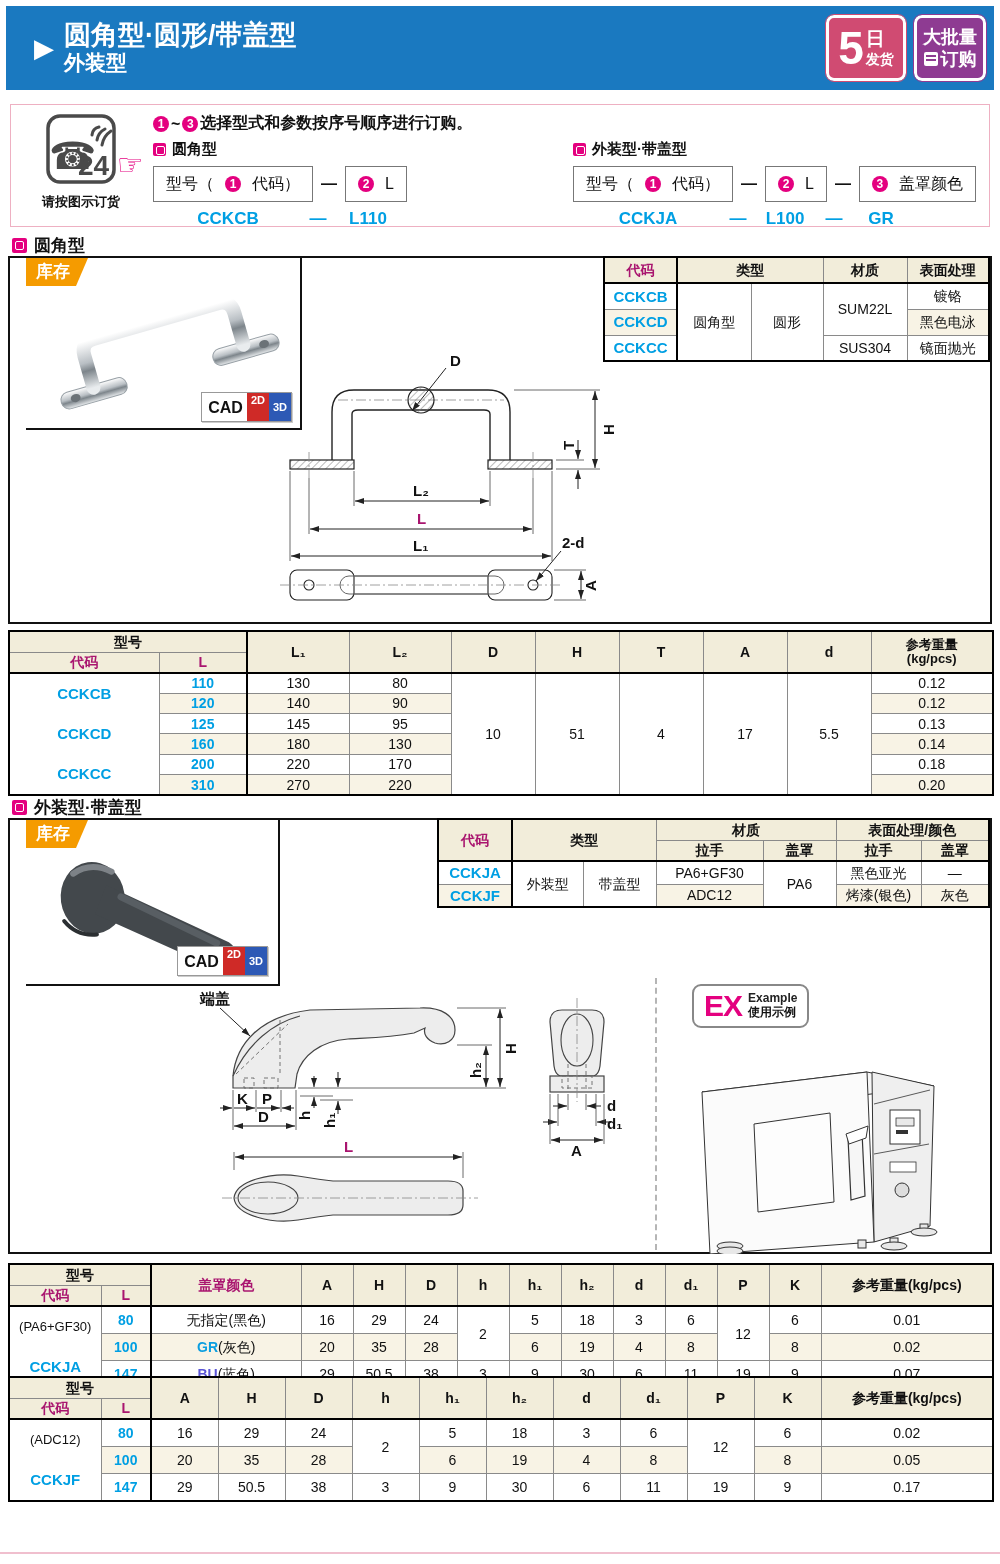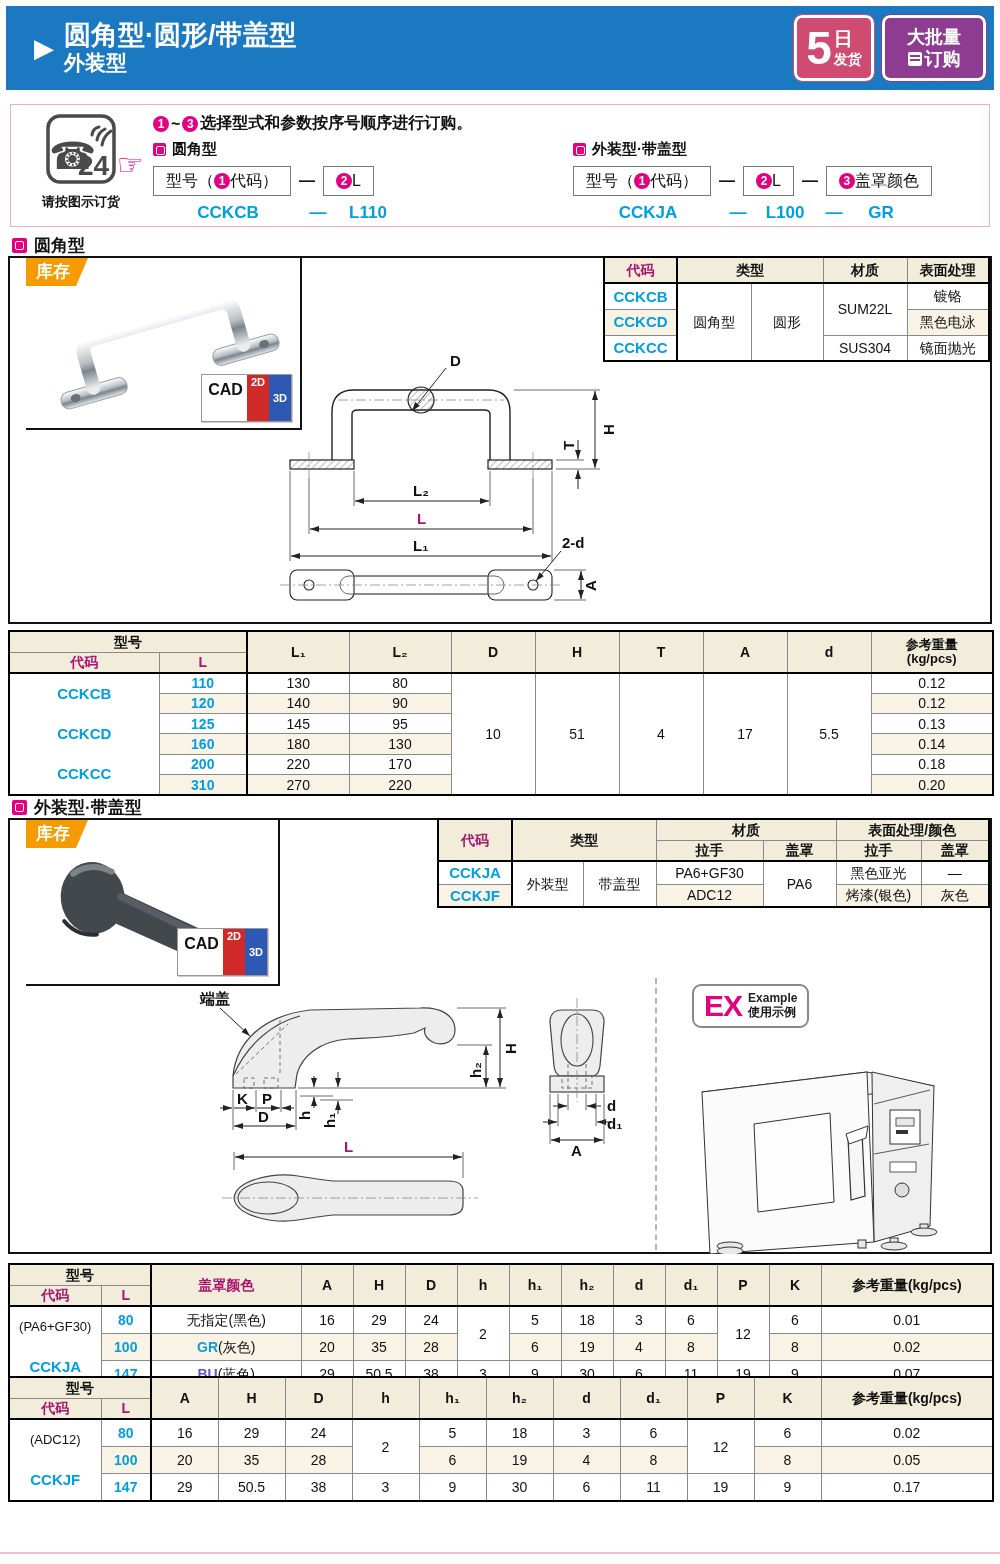--- a/index.html
+++ b/index.html
@@ -11,56 +11,56 @@
 .hdr .arrow{color:#fff;font-size:26px;margin:0 10px 0 6px}
 .hdr .subs{display:flex;flex-direction:column;line-height:1.15}
 .hdr .sub1{color:#fff;font-weight:bold;font-size:27px;white-space:nowrap}
 .hdr .sub2{color:#fff;font-size:21px;font-weight:bold}
 .badges{margin-left:auto;display:flex;gap:8px}
 .badge5{width:80px;height:66px;background:#d04b72;border:3px solid #fff;border-radius:8px;outline:1px solid #d04b72;display:flex;align-items:center;justify-content:center;color:#fff}
 .badge5 .n{font-size:46px;font-weight:bold;line-height:1}
 .badge5 .col{display:flex;flex-direction:column;align-items:flex-start;margin-left:2px}
 .badge5 .d{font-size:19px;font-weight:bold;line-height:1.2}
 .badge5 .s{font-size:14px;font-weight:bold;line-height:1.2}
-.badgeb{width:104px;height:66px;background:#8e3b92;border:3px solid #fff;border-radius:8px;outline:1px solid #8e3b92;display:flex;flex-direction:column;align-items:center;justify-content:center;color:#fff;line-height:1.25}
+.badgeb{width:72px;height:66px;background:#8e3b92;border:3px solid #fff;border-radius:8px;outline:1px solid #8e3b92;display:flex;flex-direction:column;align-items:center;justify-content:center;color:#fff;line-height:1.25}
 .badgeb .l1{font-size:18px;font-weight:bold}
 .badgeb .l2{font-size:18px;font-weight:bold;display:flex;align-items:center;gap:3px}
 .bulk-icon{display:inline-block;width:14px;height:14px;background:#fff;border-radius:2px;position:relative}
 .bulk-icon:before{content:"";position:absolute;left:2px;top:3px;width:10px;height:2px;background:#8e3b92;box-shadow:0 4px 0 #8e3b92}
 
 .obox{position:absolute;left:10px;top:104px;width:980px;height:123px;border:1px solid #eeb0c2;background:#fff}
 .phone{position:absolute;left:20px;top:8px;width:100px;text-align:center}
 .phone .cap{font-size:13px;font-weight:bold;margin-top:2px;white-space:nowrap}
 .hand{position:absolute;left:106px;top:42px;color:#e4007f;font-size:30px;font-weight:bold}
 .omain{position:absolute;left:142px;top:8px;right:8px}
 .circ{display:inline-flex;width:16px;height:16px;border-radius:50%;background:#e4007f;color:#fff;font-size:12px;font-weight:bold;align-items:center;justify-content:center;flex:none}
 .instr{display:flex;align-items:center;gap:2px;font-size:16px;font-weight:bold}
 .groups{display:flex;margin-top:6px}
 .grp1{width:420px}
 .grp2{flex:1}
 .gtitle{display:flex;align-items:center;gap:6px;font-size:15px;font-weight:bold}
 .gsq{width:13px;height:13px;background:#e4007f;border-radius:2px;position:relative;flex:none}
 .gsq:before{content:"";position:absolute;left:3px;top:3px;width:7px;height:7px;border:1.5px solid #fff;border-radius:2px}
 .fields{display:flex;align-items:center;gap:8px;margin-top:7px}
-.fbox{height:30px;border:1px solid #777;display:flex;align-items:center;gap:0;padding:0 12px;font-size:16px;background:#fff}
+.fbox{height:36px;border:1px solid #777;display:flex;align-items:center;gap:11px;padding:0 12px;font-size:16px;background:#fff}
 .fdash{font-size:16px;font-weight:bold}
 .exrow{display:flex;align-items:center;margin-top:7px;color:#009fe3;font-weight:bold;font-size:17px}
 .exrow span{text-align:center}
 
 .seclab{position:absolute;display:flex;align-items:center;gap:7px;font-size:17px;font-weight:bold}
 .seclab .gsq{width:15px;height:15px}
 
 .panel{position:absolute;left:8px;width:984px;border:2px solid #111;background:#fff}
 .photobox{position:absolute;left:16px;top:0;border-right:2px solid #111;border-bottom:2px solid #111;background:#fff}
 .stock{position:absolute;left:0;top:0;background:#f59b00;color:#fff;font-weight:bold;font-size:17px;padding:2px 18px 3px 10px;clip-path:polygon(0 0,100% 0,calc(100% - 12px) 100%,0 100%)}
 .cadbadge{position:absolute;display:flex;align-items:stretch;border:1px solid #999;background:#fff;box-shadow:1px 1px 0 #ccc}
 .cadbadge .cadtx{font-weight:bold;font-size:16px;padding:6px 4px 2px 6px;letter-spacing:0}
 .cadbadge .dcol{display:flex;flex-direction:row}
 .cadbadge .d2{background:#cf2a27;color:#fff;font-size:11px;font-weight:bold;padding:1px 4px}
-.cadbadge .d3{background:#2d59b5;color:#fff;font-size:11px;font-weight:bold;padding:17px 4px}
+.cadbadge .d3{background:#2d59b5;color:#fff;font-size:11px;font-weight:bold;padding:8px 4px}
 .exbadge{position:absolute;border:2px solid #888;border-radius:9px;background:#fff;display:flex;align-items:center;padding:3px 10px;gap:6px}
 .exbadge .ex{color:#e4007f;font-size:30px;font-weight:bold;letter-spacing:-1px}
 .exbadge .col{display:flex;flex-direction:column;line-height:1.15}
 .exbadge .e1{font-size:12px;font-weight:bold;color:#222}
 .exbadge .e2{font-size:12px;font-weight:bold;color:#111}
 .dashdiv{position:absolute;border-left:2px dashed #b5b5b5}
 
 table{border-collapse:collapse;table-layout:fixed;position:absolute;background:#fff;border:2px solid #000}
 td{border:1px solid #8a8a8a;text-align:center;vertical-align:middle;font-size:14px;padding:0 2px;line-height:1.15}
 .cream{background:#f2edda;font-weight:bold}

